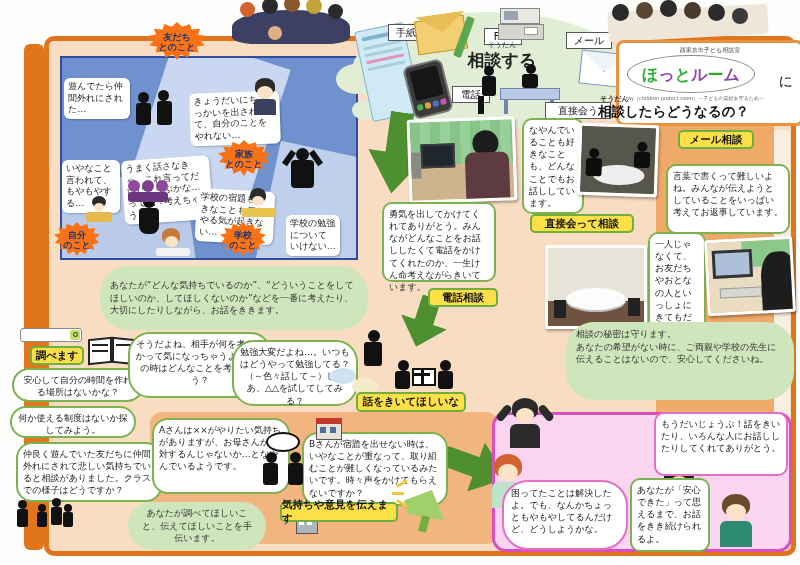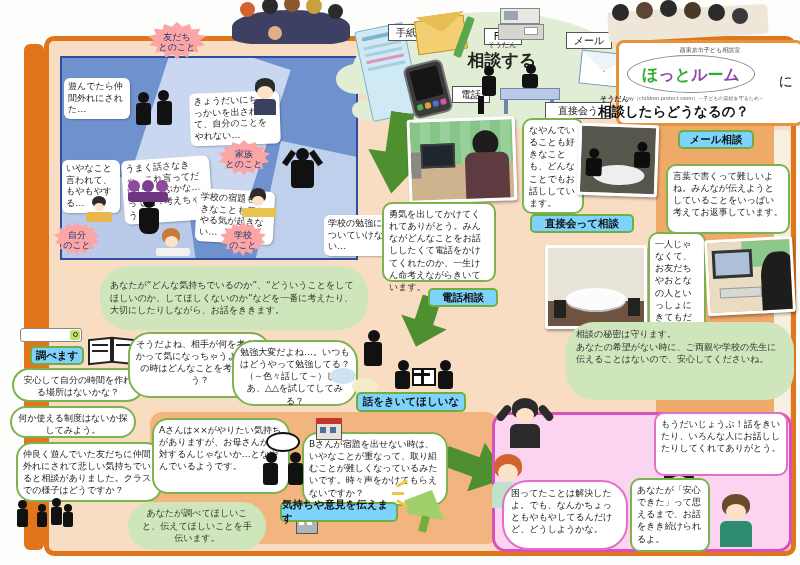--- a/index.html
+++ b/index.html
@@ -15,31 +15,31 @@
   .page-edge { left:770px; top:130px; width:20px; height:412px; background:#f6efe2; border-radius:4px; }
   .right-col { left:656px; top:106px; width:118px; height:322px; background:#efa968; border-radius:8px; }
   .mid-col   { left:150px; top:412px; width:348px; height:132px; background:#f3b57f; border-radius:12px; }
 
   
   .blue-panel { left:60px; top:56px; width:298px; height:204px; background:#6f92cf;
                 border:2px solid #2f4f9e; overflow:hidden; }
   .blue-tile { position:absolute; background:#c9d7f0; }
   .wbubble { position:absolute; background:#ffffff; border-radius:6px; padding:3px 4px;
              font-size:9px; line-height:1.3; color:#222; box-shadow:1px 1px 2px rgba(0,0,0,.25); }
-  .burst { position:absolute; background:#fca5a5; color:#1d3570; font-weight:normal;
+  .burst { position:absolute; background:#f97316; color:#1d3570; font-weight:bold;
            font-size:9px; line-height:1.15; display:flex; align-items:center; justify-content:center;
            text-align:center;
            clip-path:polygon(50% 0%,59% 12%,72% 5%,75% 19%,90% 17%,86% 31%,100% 35%,90% 46%,98% 58%,84% 62%,87% 76%,72% 74%,69% 89%,56% 81%,50% 95%,43% 81%,30% 89%,27% 74%,13% 76%,16% 62%,2% 58%,10% 46%,0% 35%,14% 31%,10% 17%,25% 19%,28% 5%,41% 12%); }
 
   
   .gbubble { position:absolute; background:#fff; border:2px solid #7cb34f; border-radius:10px;
              padding:4px 5px; font-size:9px; line-height:1.35; color:#222; }
   .gcloud  { position:absolute; background:#cfe5bb; border-radius:28px; padding:6px 10px;
              font-size:9px; line-height:1.4; color:#333; }
-  .label-box { position:absolute; background:#7dd3fc; border:2px solid #6fae3f; border-radius:5px;
+  .label-box { position:absolute; background:#fde047; border:2px solid #6fae3f; border-radius:5px;
                font-weight:bold; font-size:10.5px; color:#111; display:flex; align-items:center;
                justify-content:center; }
   .mlabel { position:absolute; background:#fff; border:1.5px solid #555; font-size:10px;
             color:#111; display:flex; align-items:center; justify-content:center; }
   .pbubble { position:absolute; background:#fff; border:2px solid #e36fc7; border-radius:10px;
              padding:4px 5px; font-size:9px; line-height:1.35; color:#222; }
   .pcloud  { position:absolute; background:#fff; border:2px solid #e36fc7; border-radius:26px;
              padding:5px 7px; font-size:9px; line-height:1.35; color:#222; }
 
   
@@ -87,21 +87,21 @@
     <div class="blue-tile" style="left:90px;top:-10px;width:120px;height:140px;transform:rotate(18deg);"></div>
     <div class="blue-tile" style="left:-20px;top:120px;width:150px;height:120px;transform:rotate(-8deg);background:#b9cbe9;"></div>
     <div class="blue-tile" style="left:205px;top:95px;width:130px;height:120px;transform:rotate(12deg);background:#bfd0ec;"></div>
   </div>
 
   <div class="wbubble" style="left:64px;top:78px;width:66px;">遊んでたら仲間外れにされた…</div>
   <div class="wbubble" style="left:62px;top:160px;width:58px;">いやなこと言われて、もやもやする…</div>
   <div class="wbubble" style="left:190px;top:92px;width:90px;transform:rotate(-2deg);">きょうだいにちょっかいを出されて、自分のことをやれない…</div>
   <div class="wbubble" style="left:123px;top:158px;width:88px;transform:rotate(-4deg);">うまく話さなきゃ、これ言ってだいじょうぶかな…って色々考えちゃう…</div>
   <div class="wbubble" style="left:196px;top:190px;width:78px;transform:rotate(3deg);">学校の宿題も好きなことも何もやる気が起きない…</div>
-  <div class="wbubble" style="left:286px;top:215px;width:70px;margin-left:38px;">学校の勉強についていけない…</div>
+  <div class="wbubble" style="left:286px;top:215px;width:54px;">学校の勉強についていけない…</div>
 
   <div class="burst" style="left:148px;top:22px;width:58px;height:40px;white-space:pre-line;">友だち
 とのこと</div>
   <div class="burst" style="left:218px;top:140px;width:52px;height:38px;white-space:pre-line;">家族
 とのこと</div>
   <div class="burst" style="left:54px;top:222px;width:46px;height:36px;white-space:pre-line;">自分
 のこと</div>
   <div class="burst" style="left:220px;top:222px;width:46px;height:36px;white-space:pre-line;">学校
 のこと</div>
 

